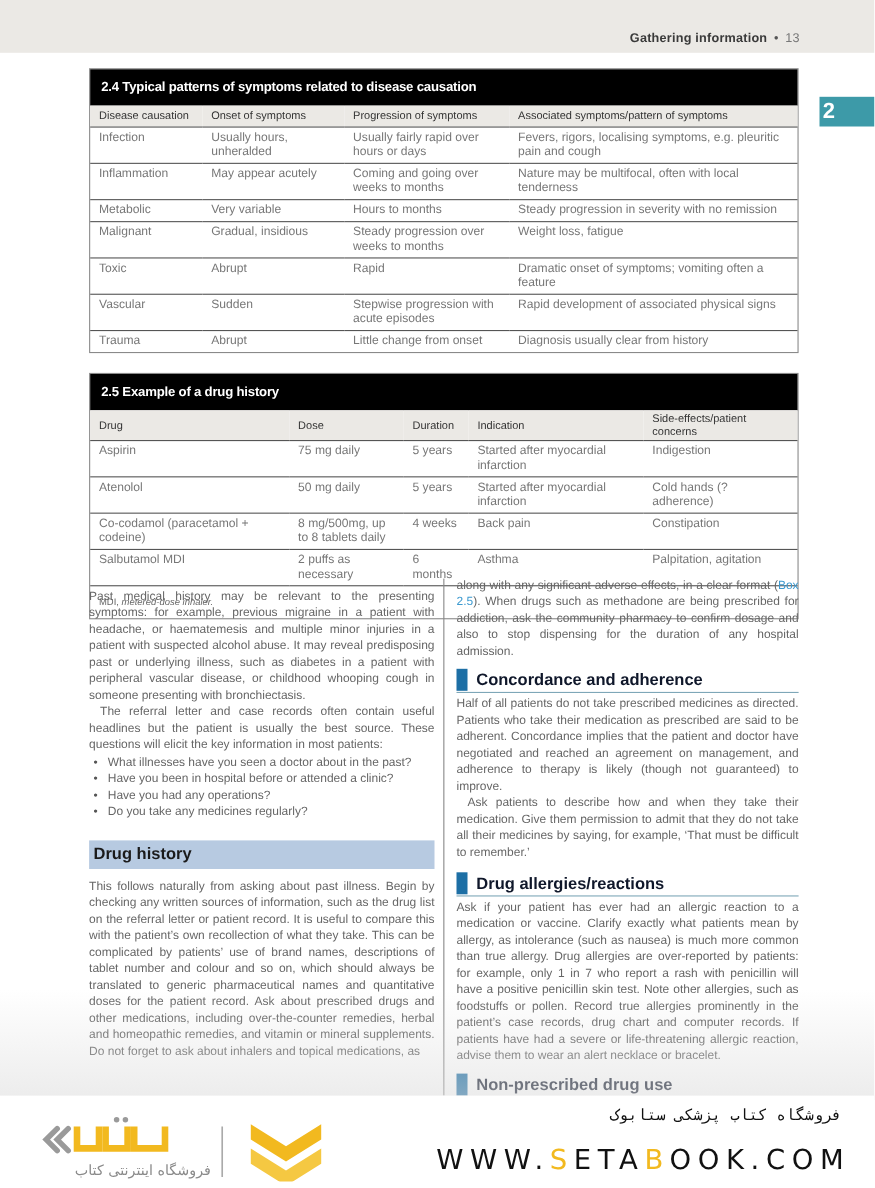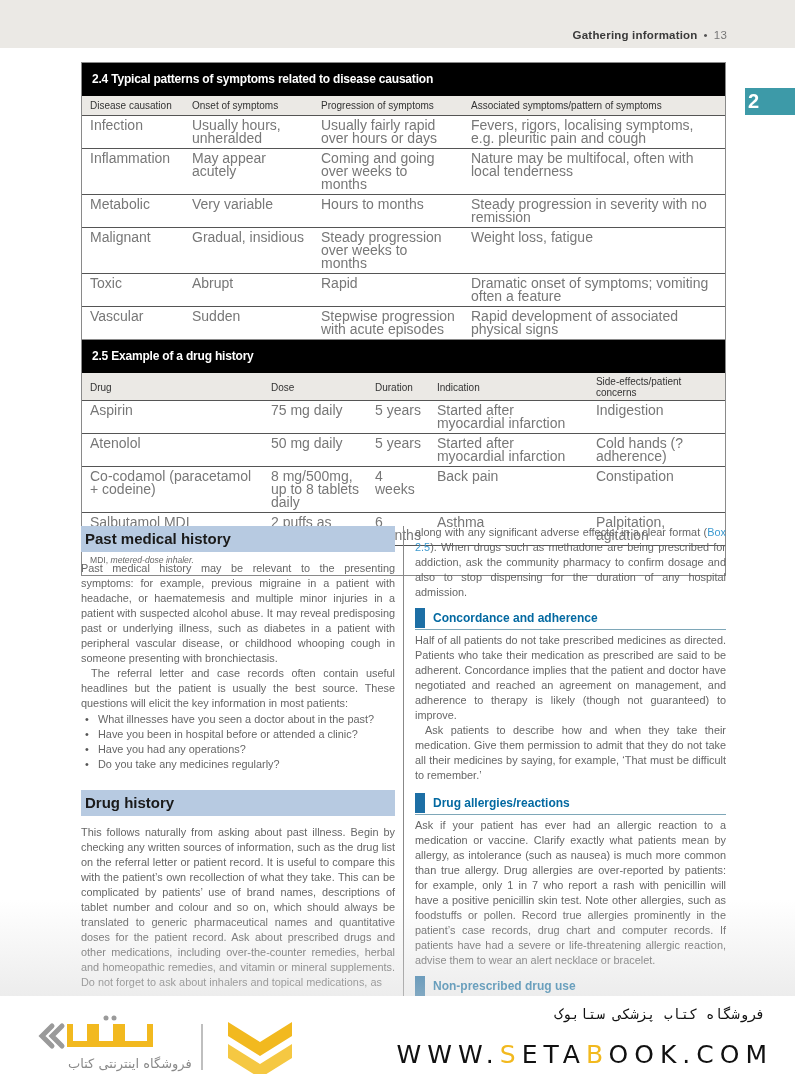--- a/index.html
+++ b/index.html
@@ -11,38 +11,38 @@
   .running-head .rh-title { font-weight: bold; color: #3a3a3a; }
   .running-head .rh-dot { margin: 0 6px; color: #555; }
   .running-head .rh-page { color: #777; }
 
   .chapter-tab { position: absolute; left: 745px; top: 88px; width: 50px; height: 27px; background: #3d9aa8; color: #fff; font-weight: bold; font-size: 20px; padding-left: 3px; line-height: 27px; }
 
   .box { position: absolute; left: 81px; width: 645px; border: 1px solid #8a8a8a; background: #fff; }
   .box-title { background: #000000; color: #fff; font-weight: bold; font-size: 12px; height: 33px; line-height: 33px; padding-left: 10px; letter-spacing: -0.2px; font-family: "Liberation Sans Narrow","Liberation Sans", sans-serif; transform-origin: left; }
   table { border-collapse: collapse; width: 100%; font-family: "Liberation Sans", sans-serif; }
   th { background: #ebe9e5; color: #333; font-weight: normal; font-size: 10px; text-align: left; padding: 3px 8px 2px 8px; border-bottom: 1px solid #555; height: 19px; margin-top: 38px; }
-  td { font-size: 14px; color: #777; vertical-align: top; padding: 3px 8px 3px 8px; border-bottom: 1px solid #555; line-height: 13px; }
+  td { font-size: 11px; color: #777; vertical-align: top; padding: 3px 8px 3px 8px; border-bottom: 1px solid #555; line-height: 13px; }
   tr:last-child td { border-bottom: none; }
   .box25 td.foot { font-size: 8.6px; color: #666; padding: 8px 8px 8px 8px; border-top: 1px solid #555; }
   .box25 td.foot i { font-style: italic; }
 
   .col-left { position: absolute; left: 81px; top: 526px; width: 314px; }
   .col-right { position: absolute; left: 403px; top: 526px; width: 323px; border-left: 1px solid #888; padding-left: 11px; height: 470px; }
 
   .h-bar { background: #b7cae1; color: #1a1a1a; font-weight: bold; font-size: 15px; height: 26px; line-height: 26px; padding-left: 4px; }
   .p { font-size: 10.9px; line-height: 15px; color: #666; text-align: justify; }
   .p.indent { text-indent: 10px; }
   ul.bullets { list-style: none; margin-top: 1px; }
   ul.bullets li { font-size: 10.9px; line-height: 15px; color: #666; padding-left: 17px; position: relative; }
   ul.bullets li::before { content: "\2022"; position: absolute; left: 4px; color: #555; }
 
   .h-side { display: flex; align-items: center; height: 23px; border-bottom: 1px solid #7ea7b8; margin-bottom: 3px; }
   .h-side .mark { width: 10px; height: 20px; background: #1d6fa5; margin-right: 8px; }
-  .h-side .txt { font-weight: bold; font-size: 12px; color: #0369a1; }
+  .h-side .txt { font-weight: bold; font-size: 15px; color: #0f172a; }
   .link { color: #3d9ad0; }
 
   .fade { position: absolute; left: 0; top: 900px; width: 795px; height: 100px; background: linear-gradient(to bottom, rgba(255,255,255,0) 0%, rgba(220,220,220,0.55) 100%); pointer-events: none; }
   .footer { position: absolute; left: 0; top: 996px; width: 795px; height: 84px; background: #fff; }
   .logo { position: absolute; left: 30px; top: 18px; width: 280px; height: 60px; }
   .fa-title { position: absolute; right: 30px; top: 10px; font-size: 14px; color: #111; direction: rtl; font-family: Liberation Mono, monospace; margin-left: 24px; }
   .site-url { position: absolute; right: 22px; top: 44px; font-size: 25px; letter-spacing: 6px; color: #111; font-family: "DejaVu Sans", sans-serif; }
   .site-url .y { color: #f2b91f; }
 </style>
 </head>
@@ -167,21 +167,20 @@
           <td>Palpitation, agitation</td>
         </tr>
       <tr>
           <td class="foot" colspan="5"><span>MDI, </span><i>metered-dose inhaler.</i></td>
         </tr>
     </tbody>
   </table>
 </div>
 
 <div class="col-left">
-  <div class="h-bar">Past medical history</div>
   <p class="p" style="margin-top:9px;">Past medical history may be relevant to the presenting symptoms: for example, previous migraine in a patient with headache, or haematemesis and multiple minor injuries in a patient with suspected alcohol abuse. It may reveal predisposing past or underlying illness, such as diabetes in a patient with peripheral vascular disease, or childhood whooping cough in someone presenting with bronchiectasis.</p>
   <p class="p indent">The referral letter and case records often contain useful headlines but the patient is usually the best source. These questions will elicit the key information in most patients:</p>
   <ul class="bullets">
     <li>What illnesses have you seen a doctor about in the past?</li>
     <li>Have you been in hospital before or attended a clinic?</li>
     <li>Have you had any operations?</li>
     <li>Do you take any medicines regularly?</li>
   </ul>
   <div class="h-bar" style="margin-top:18px;">Drug history</div>
   <p class="p" style="margin-top:9px;">This follows naturally from asking about past illness. Begin by checking any written sources of information, such as the drug list on the referral letter or patient record. It is useful to compare this with the patient’s own recollection of what they take. This can be complicated by patients’ use of brand names, descriptions of tablet number and colour and so on, which should always be translated to generic pharmaceutical names and quantitative doses for the patient record. Ask about prescribed drugs and other medications, including over-the-counter remedies, herbal and homeopathic remedies, and vitamin or mineral supplements. Do not forget to ask about inhalers and topical medications, as</p>

